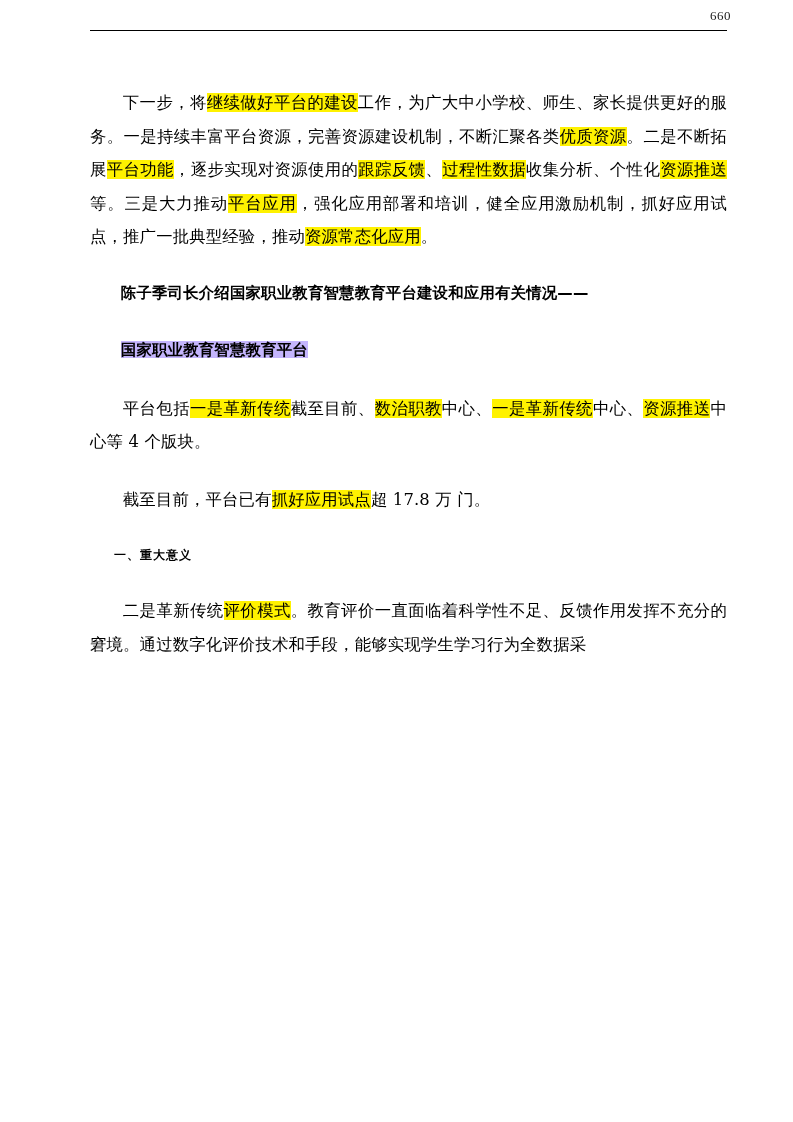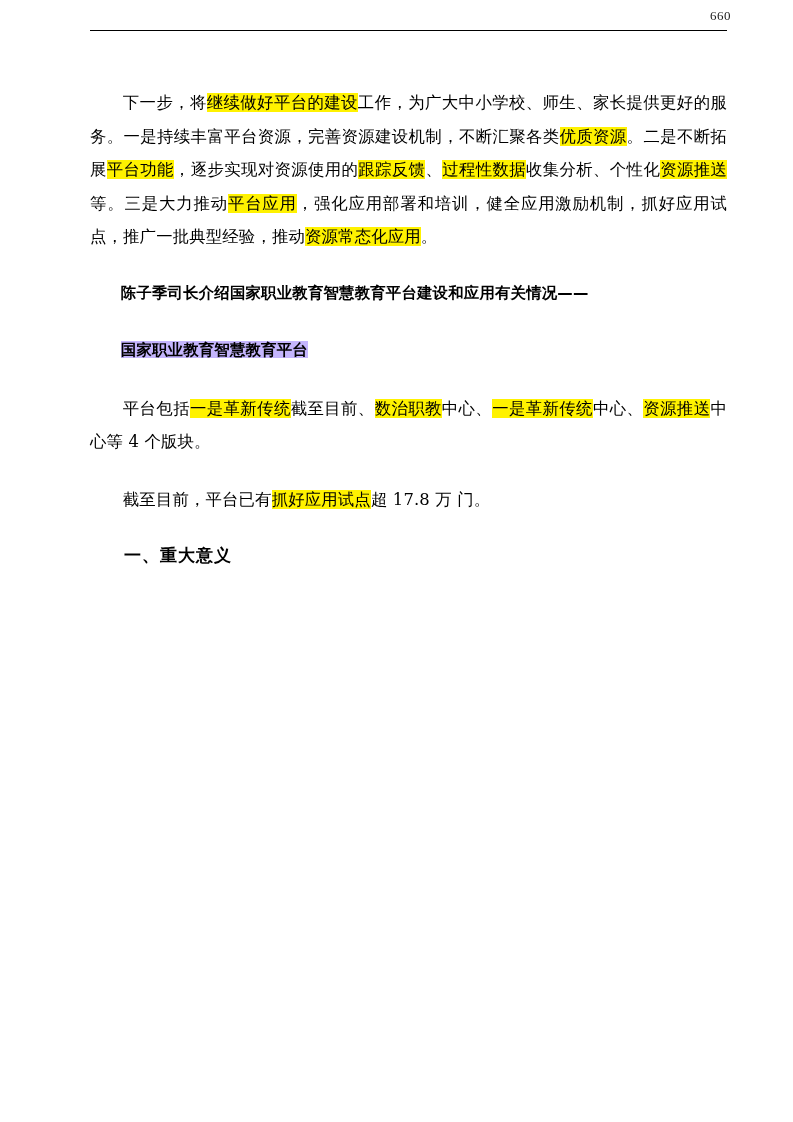--- a/index.html
+++ b/index.html
@@ -58,21 +58,21 @@
   .bold-para {
     font-family: "DejaVu Sans", sans-serif;
     font-weight: bold;
     font-size: 15.4px;
     line-height: 30px;
     letter-spacing: 0.2px;
   }
   .heading-num {
     font-family: "DejaVu Sans", sans-serif;
     font-weight: bold;
-    font-size: 17px;
+    font-size: 12px;
     line-height: 30px;
     text-indent: 2em;
     letter-spacing: 1px;
   }
   mark {
     background: #fff200;
     color: #000000;
     padding: 0;
     font-family: Liberation Serif, serif;
   }
@@ -97,15 +97,16 @@
     <p class="bold-para indent gap-lg"><mark class="hl-bold">国家职业教育智慧教育平台</mark></p>
 
     <p class="indent gap-md"><span>平台包括</span><mark>一是革新传统</mark><span>截至目前、</span><mark>数治职教</mark><span>中心、</span><mark>一是革新传统</mark><span>中心、</span><mark>资源推送</mark><span>中心等 4 个版块。</span></p>
 
     <p class="indent gap-md"><span>截至目前，平台已有</span><mark>抓好应用试点</mark><span>超 17.8 万  门。</span></p>
 
 
     <p class="heading-num gap-md">一、重大意义</p>
 
 
+    <p class="indent"><span>二是革新传统</span><mark>评价模式</mark><span>。教育评价一直面临着科学性不足、反馈作用发挥不充分的窘境。通过数字化评价技术和手段，能够实现学生学习行为全数据采</span></p>
 
   </div>
 </div>
 
 </body></html>

